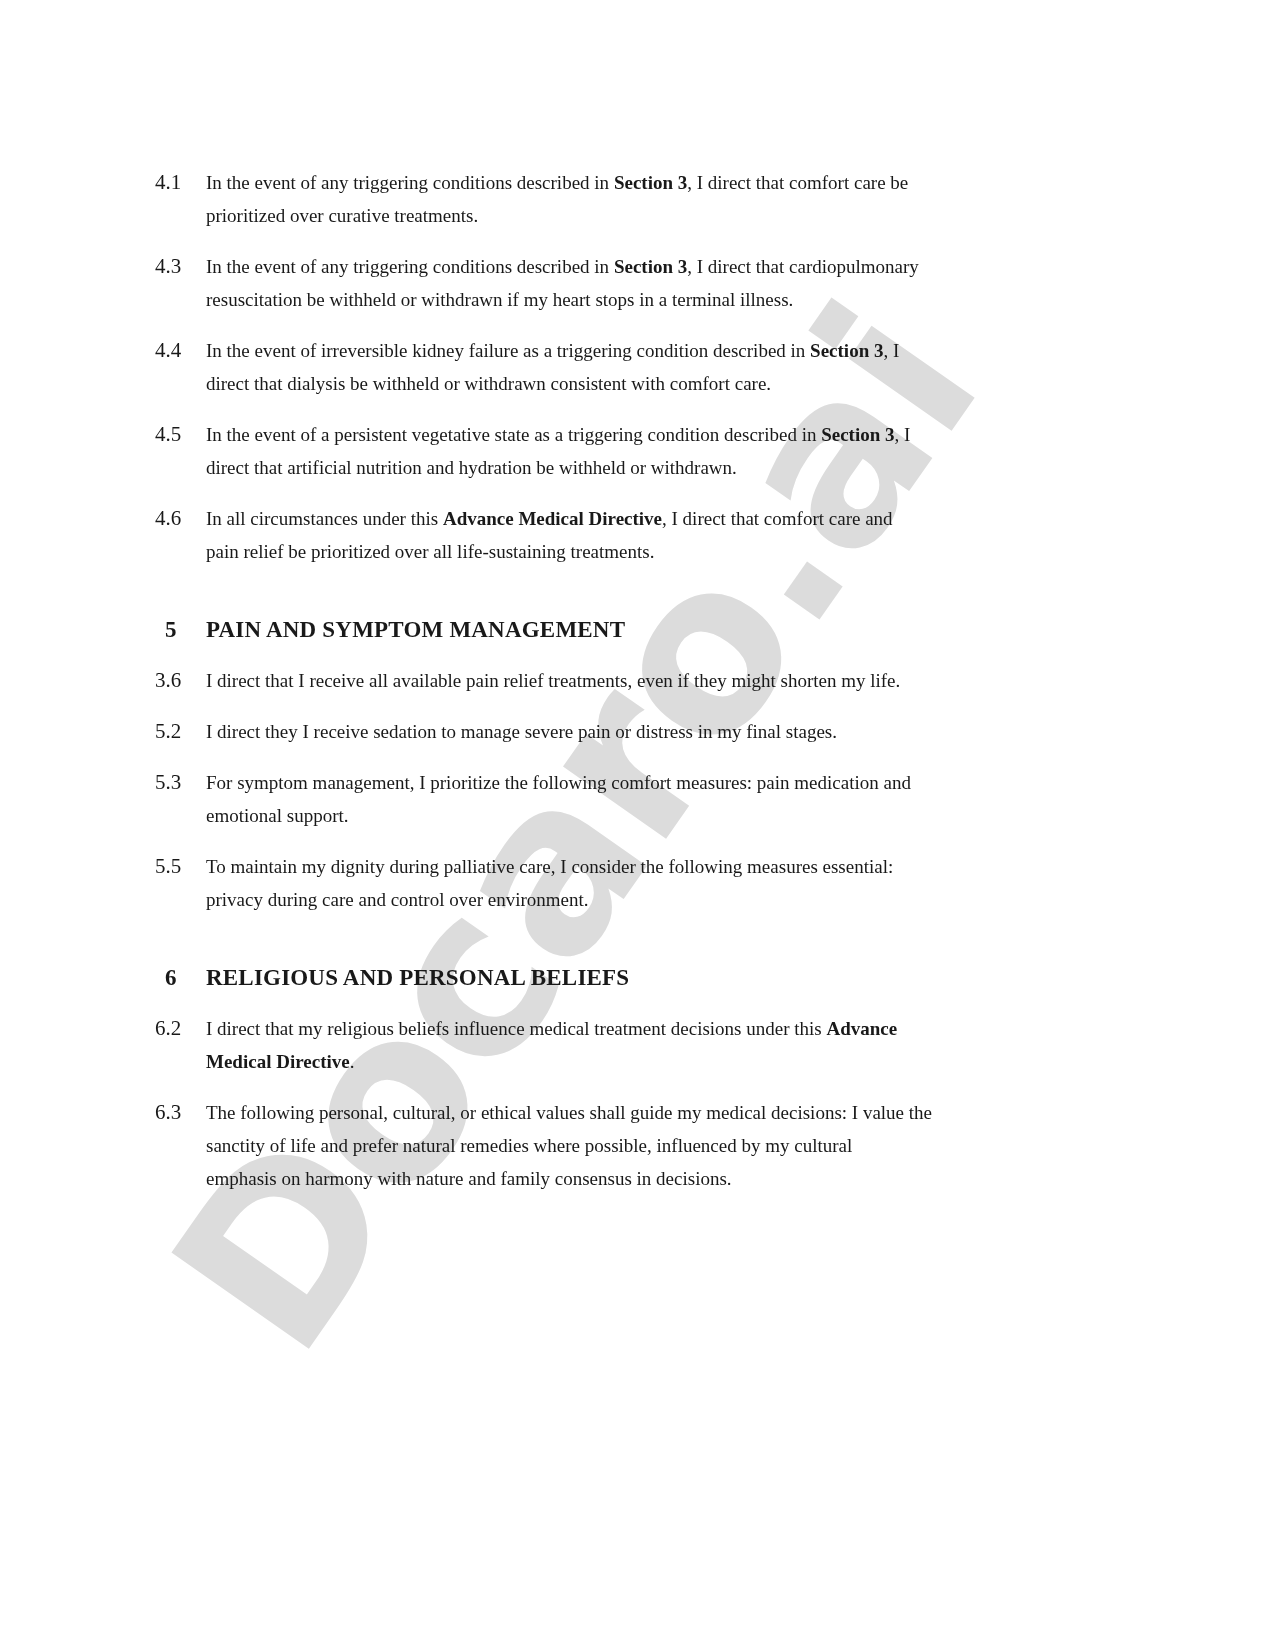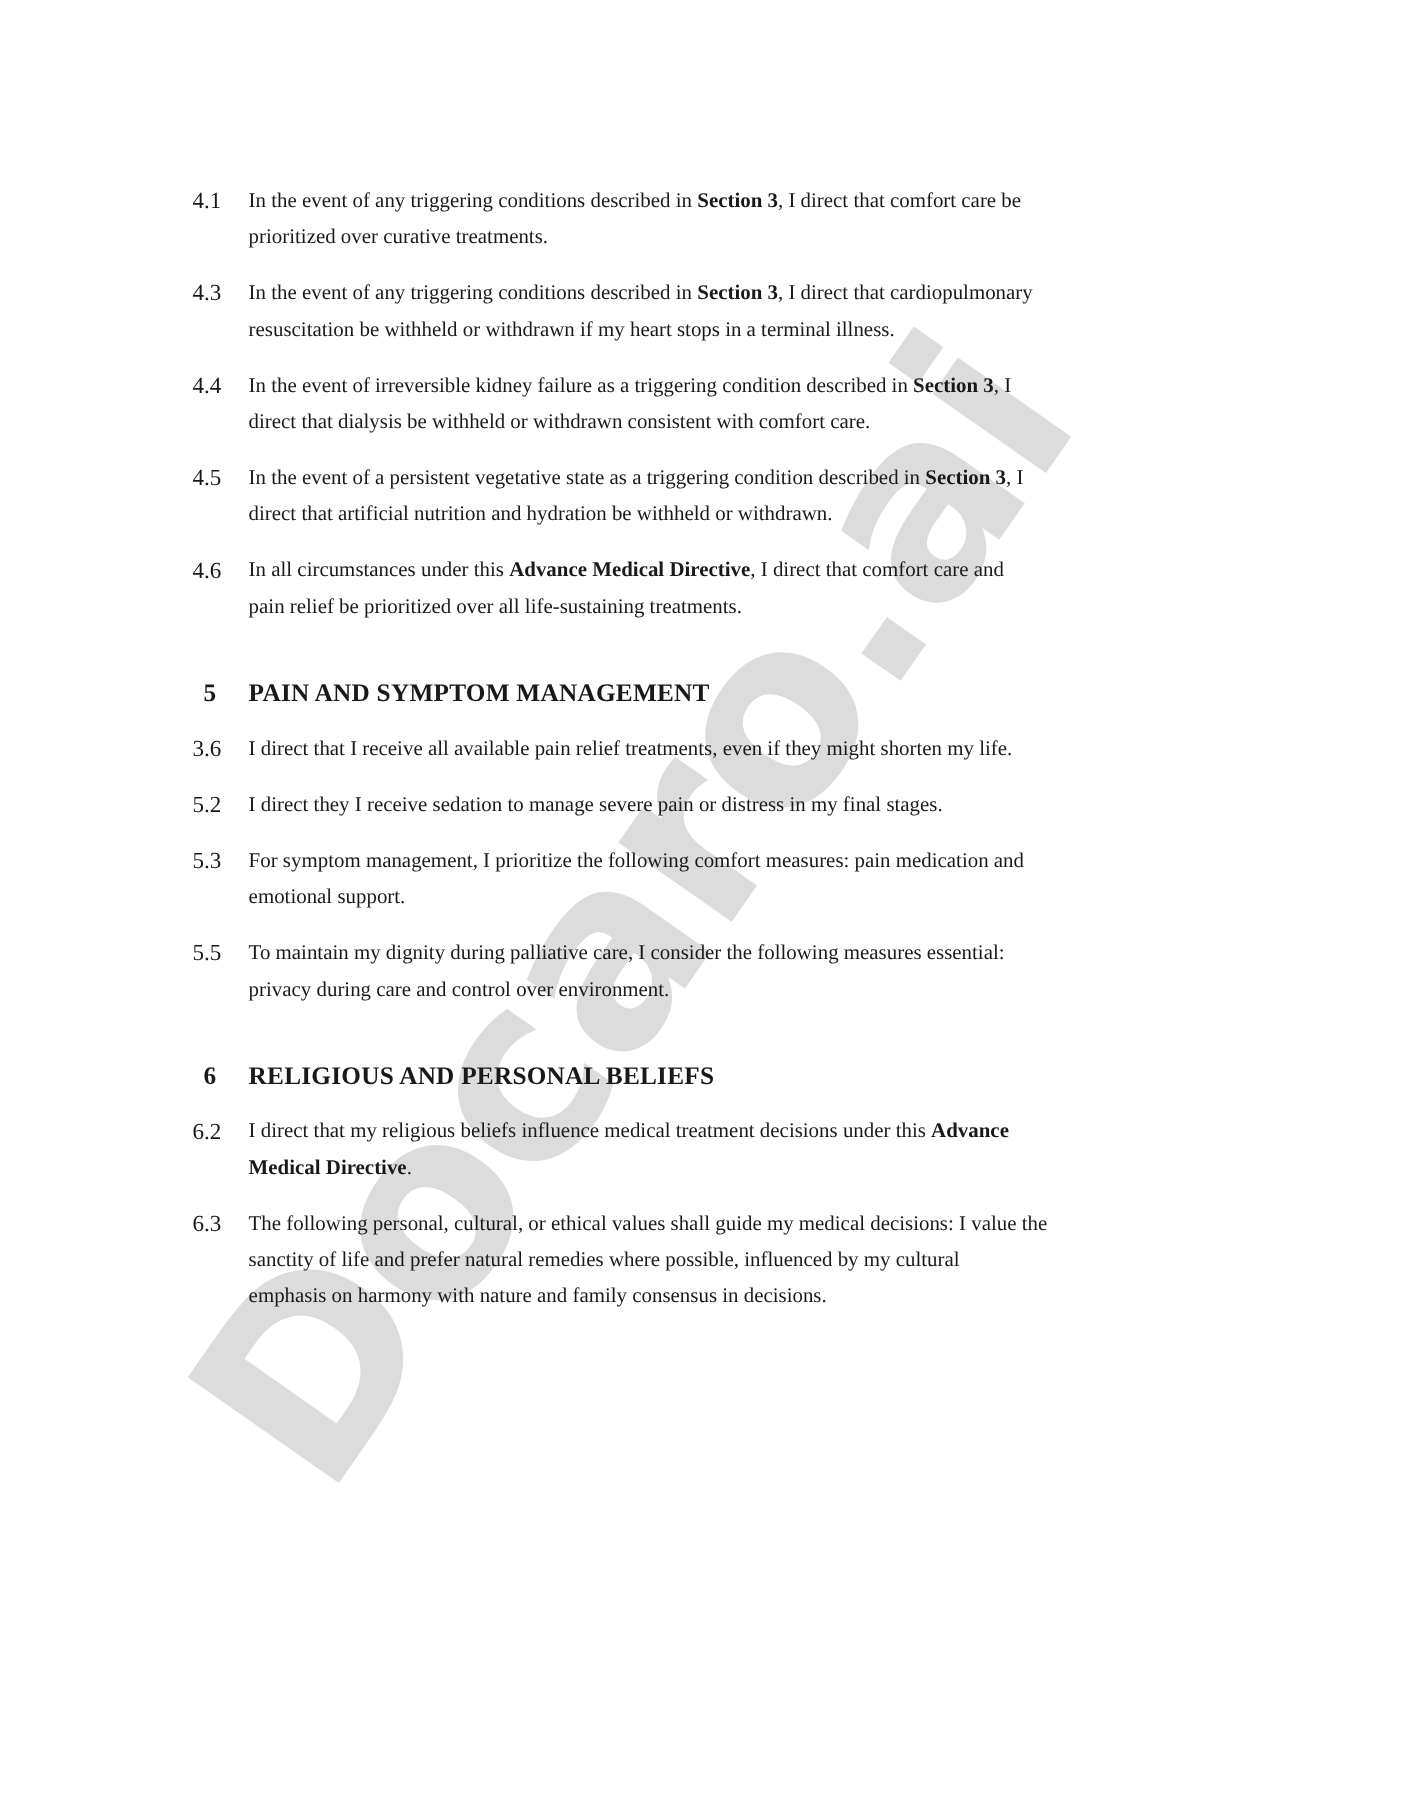--- a/index.html
+++ b/index.html
@@ -22,21 +22,20 @@
     color:#dcdcdc;
     white-space:nowrap;
     z-index:0;
     user-select:none;
   }
   .content{
     position:absolute;
     left:155px;top:166px;
     width:981px;
     z-index:1;
-    margin-left:20px;
   }
   .row{
     display:flex;
     align-items:flex-start;
     margin:0 0 18px 0;
   }
   .row .num{
     width:51px;
     flex:0 0 51px;
     font-size:21px;

